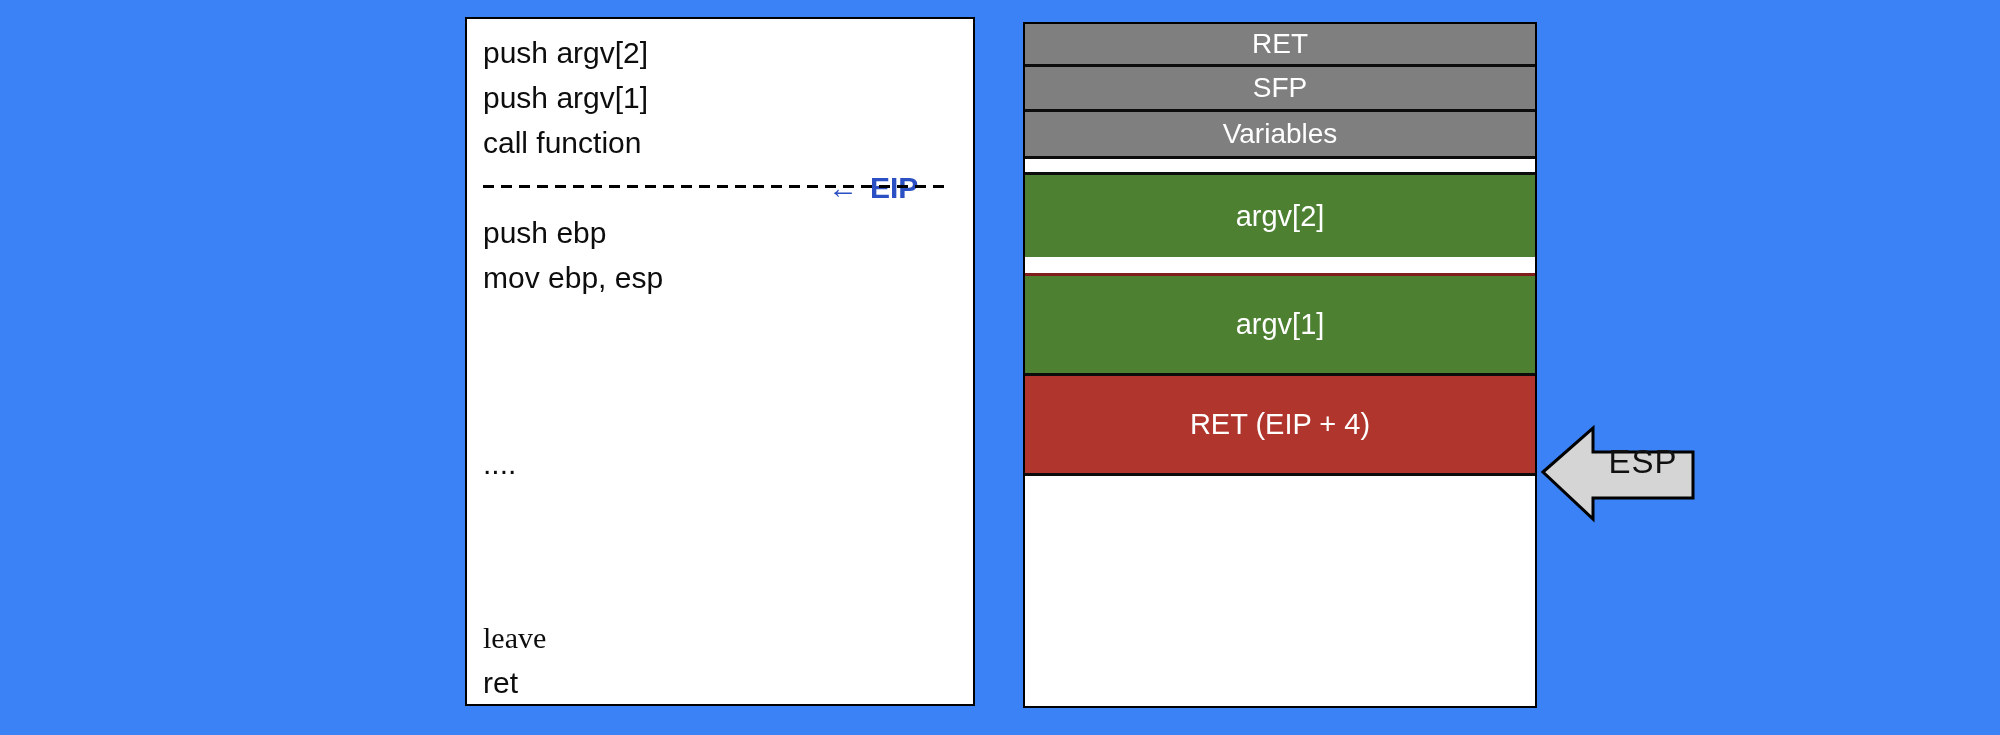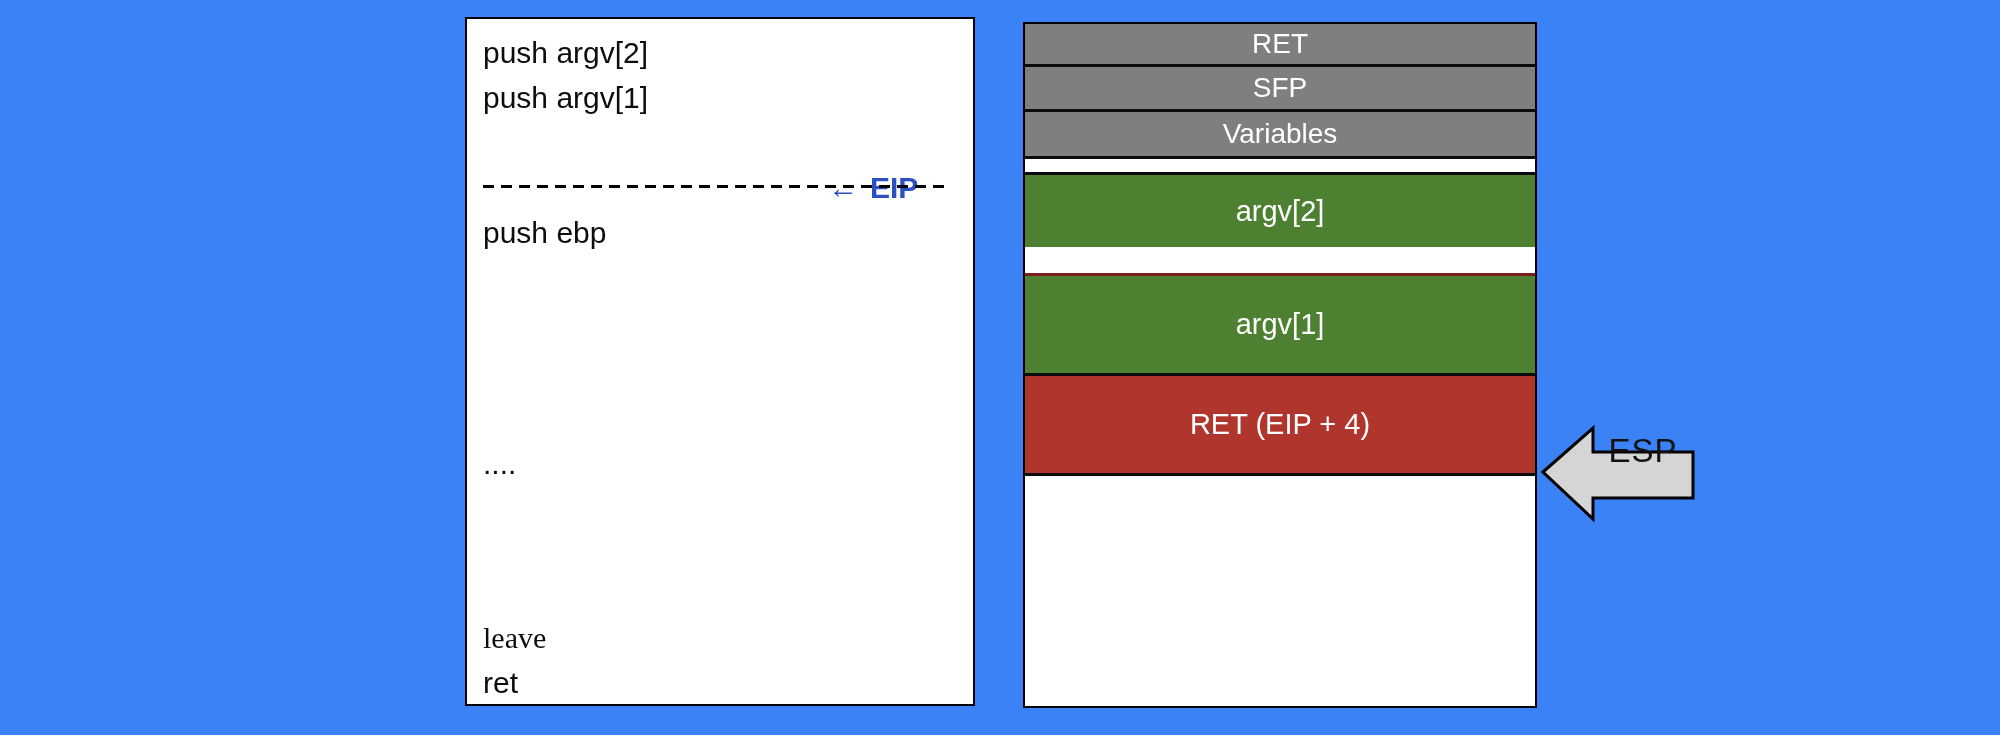--- a/index.html
+++ b/index.html
@@ -42,45 +42,47 @@
   }
   .srow {
     position:absolute; left:0; width:510px; box-sizing:border-box;
     display:flex; align-items:center; justify-content:center;
     color:#ffffff; font-size:29px;
   }
   .srow-ret       { top:0;     height:43px;  border-bottom:3px solid #0c0c0c; font-size:28px; }
   .srow-sfp       { top:43px;  height:45px;  border-bottom:3px solid #0c0c0c; font-size:28px; }
   .srow-variables { top:88px;  height:47px;  border-bottom:3px solid #0c0c0c; font-size:28px; }
   .srow-gap       { top:135px; height:13px;  background:#fff; }
-  .srow-argv2     { top:148px; height:75px; border-top:3px solid #0c0c0c; }
+  .srow-argv2     { top:148px; height:85px; border-top:3px solid #0c0c0c; }
   .srow-argv1     { top:249px; height:100px; border-top:3px solid #7f1d1d; }
   .srow-retred    { top:349px; height:103px; border-top:3px solid #0c0c0c; border-bottom:3px solid #0c0c0c; }
 
   
   .esp-arrow-svg { position:absolute; left:1539px; top:424px; width:158px; height:100px; }
   .esp-label {
-    position:absolute; left:1597px; top:428px; width:92px; height:46px;
+    position:absolute; left:1597px; top:439px; width:92px; height:46px;
     display:flex; align-items:center; justify-content:center;
     color:#111; font-size:33px; letter-spacing:1px;
   }
 </style>
 </head>
 <body>
 
 <div class="canvas">
 
   <div class="code-box">
     <div class="code-line cl-1">push argv[2]</div>
     <div class="code-line cl-2">push argv[1]</div>
+    <div class="code-line cl-3">call function</div>
     <div class="eip-pointer">
       <span class="arrow">←</span><span>EIP</span>
     </div>
     <div class="code-divider"></div>
     <div class="code-line cl-4">push ebp</div>
+    <div class="code-line cl-5">mov ebp, esp</div>
     <div class="code-line cl-6">....</div>
     <div class="code-line cl-7">leave</div>
     <div class="code-line cl-8">ret</div>
   </div>
 
   <div class="stack-box">
     <div class="srow srow-ret" style="background-color: rgb(127, 127, 127);">
       <span>RET</span>
     </div>
     <div class="srow srow-variables" style="background-color: rgb(127, 127, 127);">

